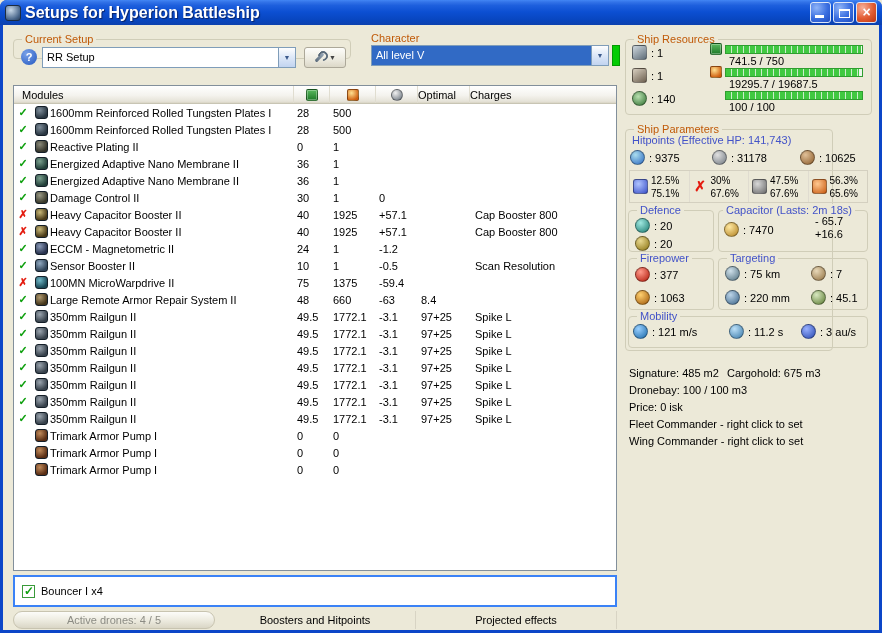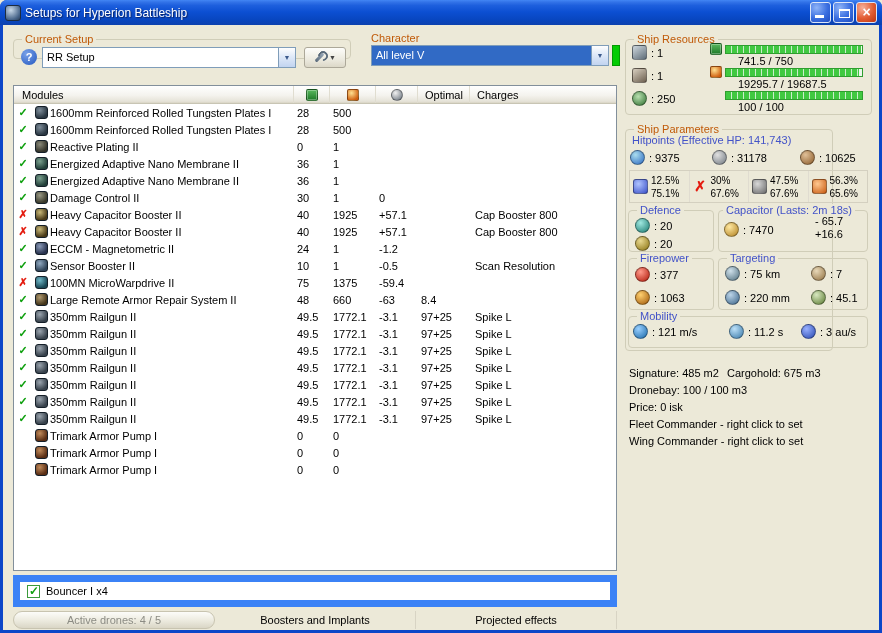--- a/index.html
+++ b/index.html
@@ -1,21 +1,21 @@
 <!DOCTYPE html>
 <html><head>
 <meta charset="utf-8">
 <style>
 *{margin:0;padding:0;box-sizing:border-box}
 html,body{width:882px;height:633px;overflow:hidden}
 body{font-family:"Liberation Sans",sans-serif;font-size:11px;color:#000;background:#ece9d8;cursor:default}
 .window{position:relative;width:882px;height:633px;background:#0c46c8;border-radius:7px 7px 0 0;padding:25px 3px 3px 3px}
 .titlebar{position:absolute;top:0;left:0;right:0;height:25px;border-radius:7px 7px 0 0;display:flex;align-items:center;gap:4px;padding:0 5px;background:linear-gradient(180deg,#4286f5 0%,#3373e8 8%,#1d5fdd 22%,#0c4fd2 48%,#0846c0 78%,#0c41ae 100%)}
 .appicon{width:16px;height:16px;border-radius:3px;border:1px solid #1c2c40;background:radial-gradient(circle at 35% 30%,#c8d8e8,#48658a 70%,#2a3c55)}
-.title{flex:1;color:#fff;font-weight:normal;font-size:12px;text-shadow:1px 1px 1px rgba(10,30,90,.9);white-space:nowrap;overflow:hidden}
+.title{flex:1;color:#fff;font-weight:bold;font-size:16px;text-shadow:1px 1px 1px rgba(10,30,90,.9);white-space:nowrap;overflow:hidden}
 .tbtns{display:flex;gap:2px}
 .tb{position:relative;width:21px;height:21px;border:1px solid #dce6f8;border-radius:3px;background:radial-gradient(circle at 30% 25%,#8fb4f8,#3a6ee0 55%,#1e4cc0)}
 .tb.close{background:radial-gradient(circle at 30% 25%,#f8b09a,#e25c32 55%,#bc3410)}
 .g-min{position:absolute;left:4px;bottom:4px;width:9px;height:3px;background:#fff}
 .g-max{position:absolute;left:5px;top:6px;width:11px;height:9px;border:1px solid #fff;border-top:2px solid #fff}
 .g-x{position:absolute;inset:0;color:#fff;font-weight:bold;font-size:14px;line-height:19px;text-align:center}
 .client{position:relative;width:876px;height:605px;background:#ece9d8}
 
 .group{position:absolute;border:1px solid #d0cdb8;border-radius:4px}
 .gcap{position:absolute;top:-7px;left:8px;background:#ece9d8;padding:0 3px;line-height:13px;white-space:nowrap}
@@ -29,21 +29,21 @@
 .helpbtn{position:absolute;left:7px;top:9px;width:16px;height:16px;border-radius:50%;background:radial-gradient(circle at 35% 30%,#7aa2e8,#2156c0);color:#fff;font-weight:bold;font-size:11px;text-align:center;line-height:16px}
 .toolsbtn{position:absolute;left:290px;top:7px;width:42px;height:21px;border:1px solid #aca899;border-radius:3px;background:linear-gradient(180deg,#fdfdfa,#eceadf 60%,#dcd8c8);display:flex;align-items:center;justify-content:center;gap:4px}
 .wrench{width:11px;height:3px;background:linear-gradient(90deg,#5a6a7a,#98a8b8);transform:rotate(-45deg);border-radius:2px;position:relative}
 .wrench::before{content:"";position:absolute;right:-3px;top:-2px;width:6px;height:6px;border:2px solid #5a6a7a;border-left-color:transparent;border-radius:50%}
 .sarrow{font-size:7px;color:#444}
 .charlabel{position:absolute;left:368px;top:7px;color:#c05a08}
 .skillbar{position:absolute;left:609px;top:20px;width:8px;height:21px;background:#04cc04;border:1px solid #029a02}
 
 .modtable{position:absolute;left:10px;top:60px;width:604px;height:486px;background:#fff;border:1px solid #828f9b;overflow:hidden}
 .thead{display:flex;height:18px;background:linear-gradient(180deg,#ffffff,#f4f3ee 55%,#e6e3d8 90%,#d8d4c4);border-bottom:1px solid #c8c5b4}
-.hc{display:flex;align-items:center;border-right:1px solid #e0ddd0;padding:0 7px;white-space:nowrap}
+.hc{display:flex;align-items:center;border-right:1px solid #e0ddd0;padding:0 0;white-space:nowrap}
 .h-name{width:280px;padding-left:8px}
 .h-i{justify-content:center}
 .h-cpu{width:36px}.h-pg{width:46px}.h-cap{width:42px}
 .h-opt{width:52px}
 .h-ch{flex:1;border-right:none}
 .trow{display:flex;height:17px;align-items:center}
 .c{overflow:hidden;white-space:nowrap}
 .st{width:18px;text-align:center;font-weight:bold}
 .st-ok::before{content:"✓";color:#0fa00f}
 .st-fail::before{content:"✗";color:#e41c10}
@@ -58,21 +58,21 @@
 .m-membrane{background:radial-gradient(circle at 35% 30%,#7aa08e,#23403a 72%)}
 .m-dcu{background:radial-gradient(circle at 35% 30%,#9a9a86,#3a3a2c 72%)}
 .m-capbooster{background:radial-gradient(circle at 35% 30%,#c8b878,#4a3a18 72%)}
 .m-eccm{background:radial-gradient(circle at 35% 30%,#8a9ab8,#2a3450 72%)}
 .m-sensor{background:radial-gradient(circle at 35% 30%,#90a8c0,#304458 72%)}
 .m-mwd{background:radial-gradient(circle at 35% 30%,#70b8c8,#1a4856 72%)}
 .m-remoterep{background:radial-gradient(circle at 35% 30%,#b09a70,#44351a 72%)}
 .m-railgun{background:radial-gradient(circle at 35% 30%,#9aa4ae,#38424c 72%)}
 .m-rig{background:radial-gradient(circle at 35% 30%,#c08a5a,#5a2e14 72%)}
 
-.drones{position:absolute;left:10px;top:550px;width:604px;height:32px;background:#fff;border:7px solid #3b82f6;display:flex;align-items:center;gap:6px;padding:0 7px}
+.drones{position:absolute;left:10px;top:550px;width:604px;height:32px;background:#fff;border:2px solid #3b82f6;display:flex;align-items:center;gap:6px;padding:0 7px}
 .cbx{width:13px;height:13px;border:1px solid #3a9a3a;background:#fff;position:relative}
 .cbx::before{content:"✓";position:absolute;left:1px;top:-2px;color:#0fa00f;font-weight:bold;font-size:12px}
 .bottombar{position:absolute;left:10px;top:586px;width:604px;height:18px;display:flex}
 .btab{flex:1;display:flex;align-items:center;justify-content:center;border-right:1px solid #d8d4c4;white-space:nowrap}
 .btab.active{background:linear-gradient(180deg,#fcfcf9,#eceade 55%,#dad6c6);border:1px solid #c8c4b0;border-radius:9px;color:#8c8c84}
 
 .ic{display:inline-block;width:15px;height:15px;flex:none;border-radius:50%;border:1px solid rgba(0,0,0,.35)}
 .ic.sm{width:12px;height:12px}
 .i-cpu{border-radius:2px;background:linear-gradient(180deg,#59b85e,#1e7a28);box-shadow:inset 0 0 0 1px rgba(255,255,255,.3)}
 .i-powergrid{border-radius:2px;background:radial-gradient(circle at 35% 30%,#ffe090,#d06010 78%)}
@@ -101,21 +101,21 @@
 .i-align-time{background:radial-gradient(circle at 35% 30%,#bce0f8,#3878a8)}
 .i-warp-speed{background:radial-gradient(circle at 35% 30%,#98b0ff,#2848b0)}
 
 .stat{display:flex;align-items:center;gap:4px;white-space:nowrap}
 .resrow{position:absolute;left:6px;right:4px;height:22px}
 .slotstat{position:absolute;left:0;top:2px}
 .bargrp{position:absolute;left:78px;top:0}
 .barline{display:flex;align-items:center;gap:3px}
 .resbar{display:inline-block;width:138px;height:9px;border:1px solid #2f9e2f;background:#edf6ed;overflow:hidden}
 .resfill{display:block;height:100%;background:repeating-linear-gradient(90deg,#41c941 0 5px,#cdeccd 5px 6px)}
-.bartext{margin-left:28px;line-height:11px;margin-top:1px}
+.bartext{margin-left:19px;line-height:11px;margin-top:1px}
 .spacer12{display:inline-block;width:12px;height:12px}
 .hplabel{position:absolute;left:6px;top:4px;color:#4252c8;white-space:nowrap}
 .hprow{position:absolute;left:4px;top:20px;display:grid;grid-template-columns:82px 88px auto;align-items:center}
 .resists{position:absolute;left:3px;top:40px;width:239px;height:33px;border:1px solid #d4d0c0;display:flex}
 .rcell{flex:1;display:flex;align-items:center;gap:3px;padding-left:3px;border-right:1px solid #e0dcd0;overflow:hidden}
 .rcell:last-child{border-right:none}
 .rvals{display:flex;flex-direction:column;line-height:13px;font-size:10px}
 .dcol{position:absolute;left:6px;top:7px;display:flex;flex-direction:column;gap:3px}
 .fcol{position:absolute;left:6px;top:8px;display:flex;flex-direction:column;gap:8px}
 .tgrid{position:absolute;left:6px;top:7px;display:grid;grid-template-columns:84px auto;row-gap:9px;column-gap:2px}
@@ -453,21 +453,21 @@
         </div>
     </div>
 
     <div class="drones">
       <span class="cbx"></span>
       <span>Bouncer I x4</span>
     </div>
 
     <div class="bottombar">
       <span class="btab active">Active drones: 4 / 5</span>
-      <span class="btab">Boosters and Implants</span>
+      <span class="btab">Boosters and Hitpoints</span>
       <span class="btab">Projected effects</span>
     </div>
 
     <div class="group" style="left:622px;top:14px;width:247px;height:76px">
       <span class="gcap o">Ship Resources</span>
       <div class="resrow" style="top:3px">
         <span class="stat slotstat">
           <span class="ic i-turret-hardpoint"></span>
           <span>: 1</span>
         </span>
@@ -492,21 +492,21 @@
             <span class="resbar">
                 <span class="resfill" style="width: 98%;"></span>
               </span>
           </div>
           <div class="bartext">19295.7 / 19687.5</div>
         </div>
       </div>
       <div class="resrow" style="top:49px">
         <span class="stat slotstat">
           <span class="ic i-calibration"></span>
-          <span>: 250</span>
+          <span>: 140</span>
         </span>
         <div class="bargrp">
           <div class="barline">
             <span class="spacer12"></span>
             <span class="resbar">
                 <span class="resfill" style="width: 100%;"></span>
               </span>
           </div>
           <div class="bartext">100 / 100</div>
         </div>

